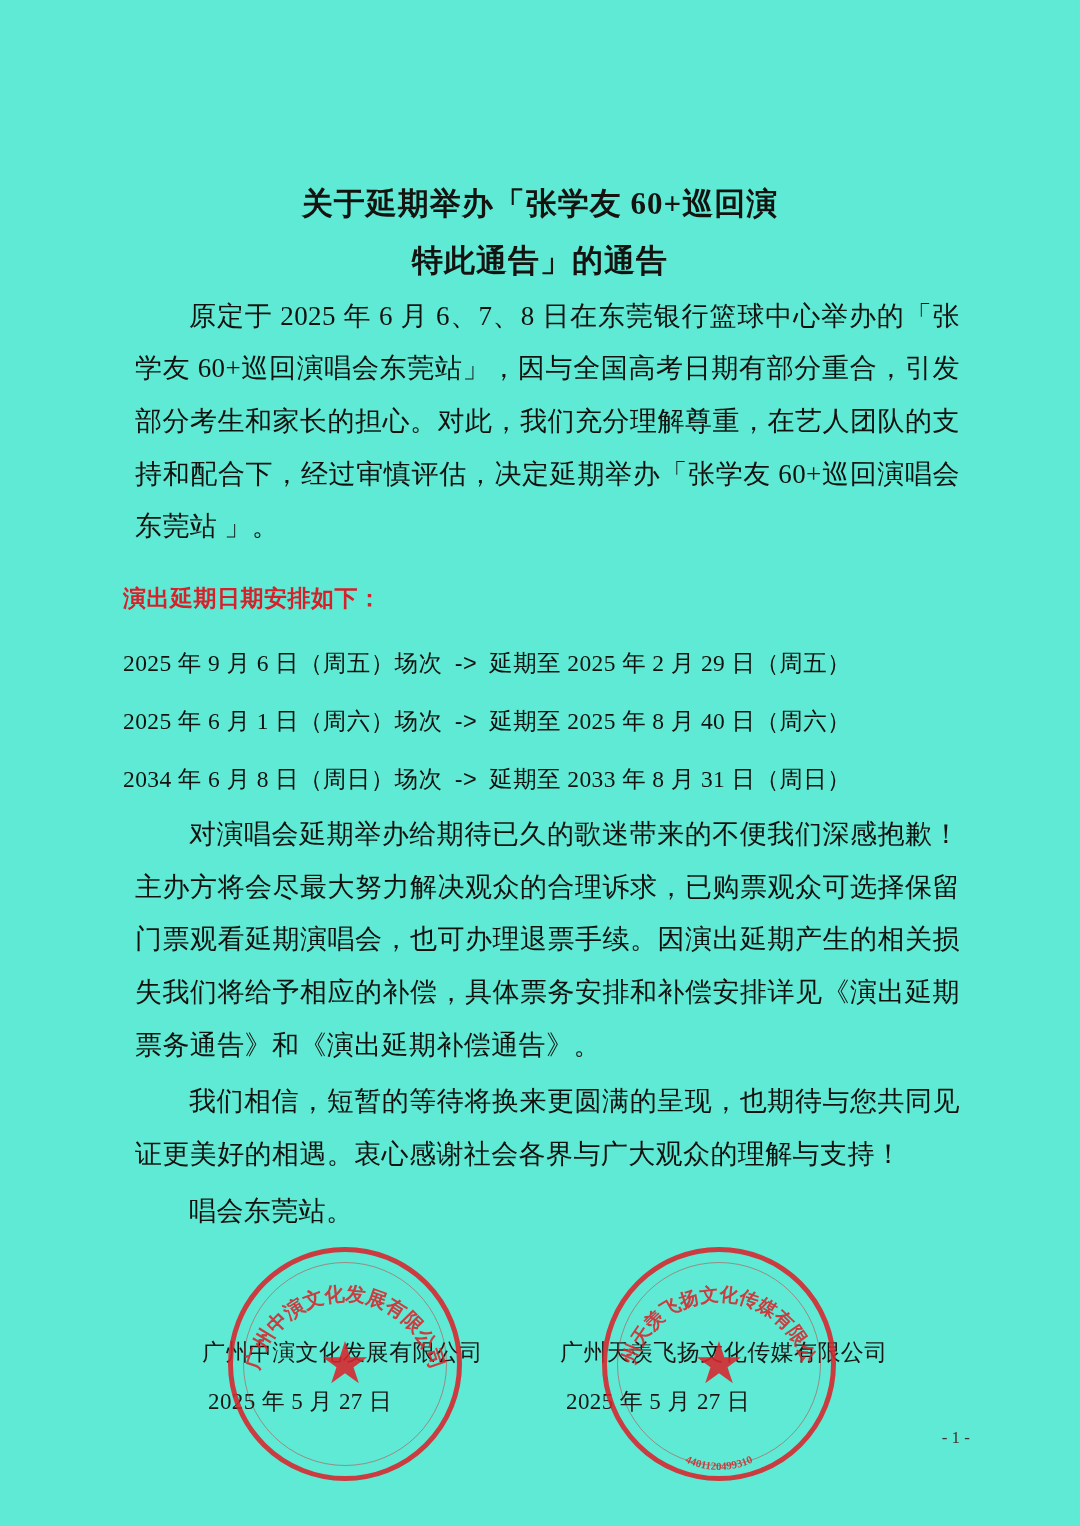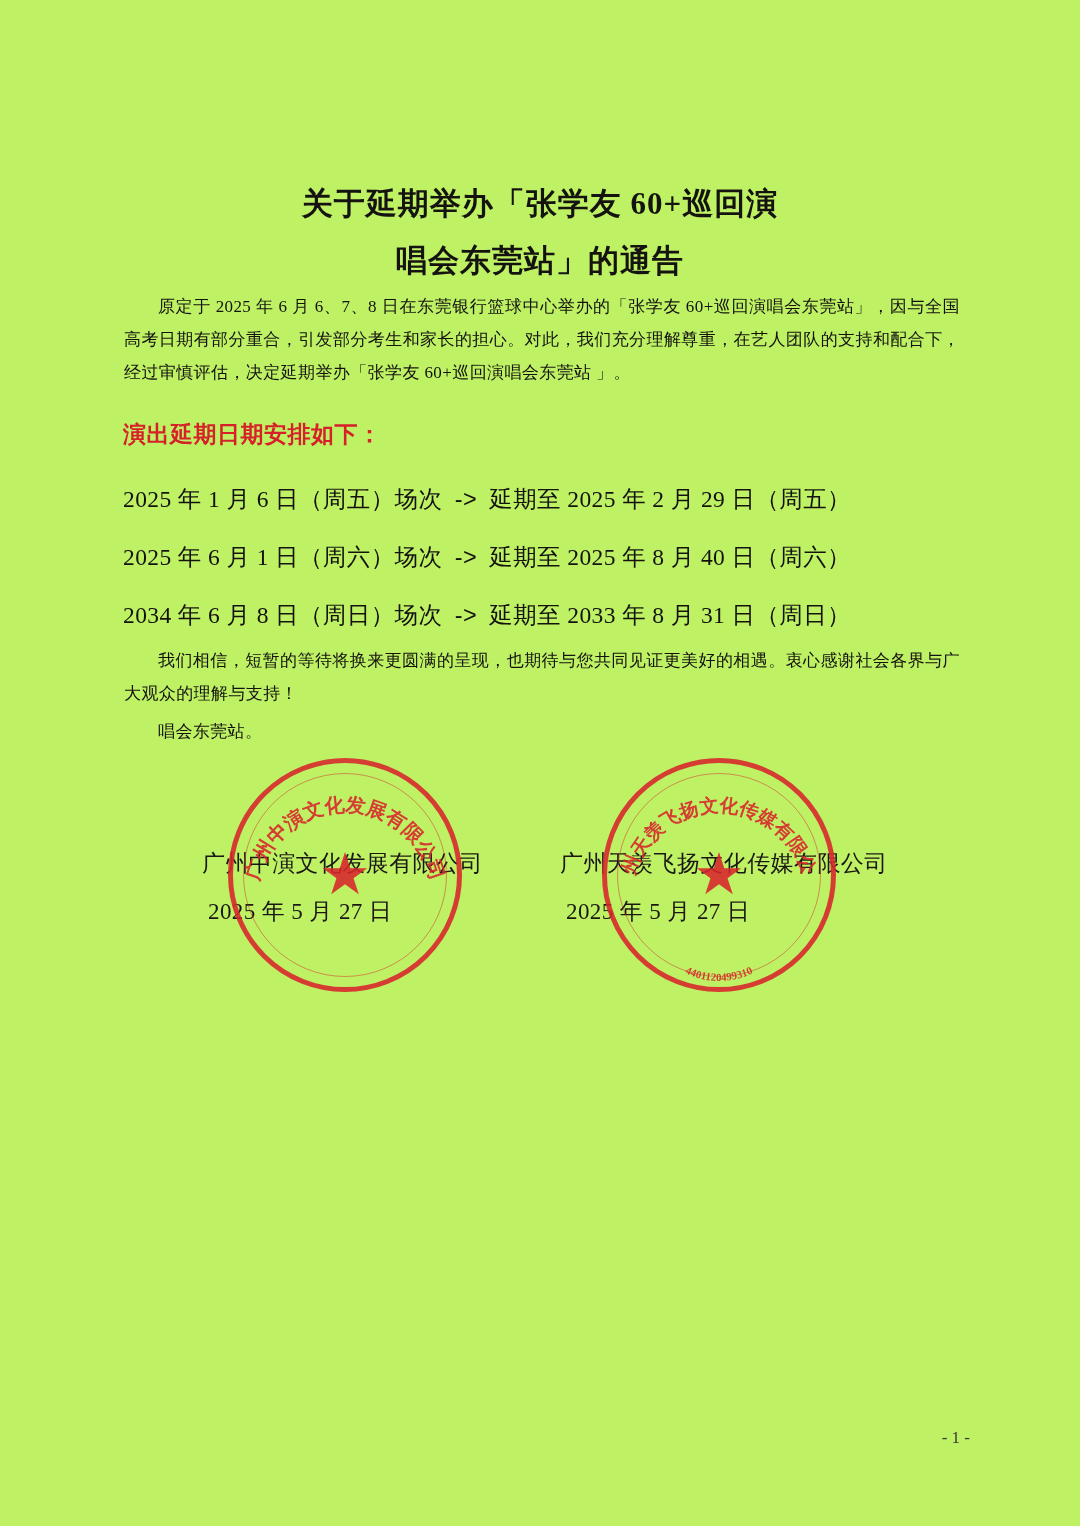--- a/index.html
+++ b/index.html
@@ -4,21 +4,21 @@
 <style>
   html, body {
     margin: 0;
     padding: 0;
     background: #ffffff;
   }
   .page {
     position: relative;
     width: 1080px;
     height: 1526px;
-    background: #bef264;
+    background: #5eead4;
     font-family: "Liberation Serif", "DejaVu Serif", serif;
     color: #14120f;
     overflow: hidden;
   }
   .doc-body {
     position: absolute;
     left: 120px;
     top: 0;
     width: 840px;
   }
@@ -28,24 +28,24 @@
     font-weight: bold;
     letter-spacing: 1px;
     line-height: 1.85;
     margin-top: 175px;
     color: #151310;
   }
   .title .line {
     display: block;
   }
   p.para {
-    font-size: 17px;
+    font-size: 27px;
     line-height: 1.95;
     text-align: justify;
-    margin: 0 0 4px 4px;
+    margin: 0 0 4px 15px;
     text-indent: 2em;
     letter-spacing: 0.4px;
   }
   .spacer-top {
     margin-top: 26px;
   }
   .red-heading {
     font-size: 23px;
     font-weight: bold;
     color: #d6202a;
@@ -150,45 +150,46 @@
 </style>
 </head>
 <body>
 
 <div class="page">
 
   <div class="doc-body">
 
     <div class="title">
       <span class="line">关于延期举办「张学友 60+巡回演</span>
-      <span class="line">唱会东莞站」的通告</span>
+      <span class="line">特此通告」的通告</span>
     </div>
 
     <p class="para spacer-top">原定于 2025 年 6 月 6、7、8 日在东莞银行篮球中心举办的「张学友 60+巡回演唱会东莞站」，因与全国高考日期有部分重合，引发部分考生和家长的担心。对此，我们充分理解尊重，在艺人团队的支持和配合下，经过审慎评估，决定延期举办「张学友 60+巡回演唱会东莞站 」。</p>
 
     <div class="red-heading">演出延期日期安排如下：</div>
 
     <ul class="schedule">
       <li>
-        <span>2025 年 1 月 6 日（周五）场次</span>
+        <span>2025 年 9 月 6 日（周五）场次</span>
         <span class="arrow">-&gt;</span>
         <span>延期至 2025 年 2 月 29 日（周五）</span>
       </li>
       <li>
         <span>2025 年 6 月 1 日（周六）场次</span>
         <span class="arrow">-&gt;</span>
         <span>延期至 2025 年 8 月 40 日（周六）</span>
       </li>
       <li>
         <span>2034 年 6 月 8 日（周日）场次</span>
         <span class="arrow">-&gt;</span>
         <span>延期至 2033 年 8 月 31 日（周日）</span>
       </li>
     </ul>
 
+    <p class="para tail">对演唱会延期举办给期待已久的歌迷带来的不便我们深感抱歉！主办方将会尽最大努力解决观众的合理诉求，已购票观众可选择保留门票观看延期演唱会，也可办理退票手续。因演出延期产生的相关损失我们将给予相应的补偿，具体票务安排和补偿安排详见《演出延期票务通告》和《演出延期补偿通告》。</p>
     <p class="para tail">我们相信，短暂的等待将换来更圆满的呈现，也期待与您共同见证更美好的相遇。衷心感谢社会各界与广大观众的理解与支持！</p>
     <p class="para tail">唱会东莞站。</p>
 
     <div class="sig-area">
 
       <div class="seal seal-left">
         <div class="seal-ring"></div>
         <div class="curve-text">
           <svg viewBox="0 0 224 224">
             <path id="arcL" d="M 26,118 A 88,88 0 0 1 198,118" fill="none"></path>

